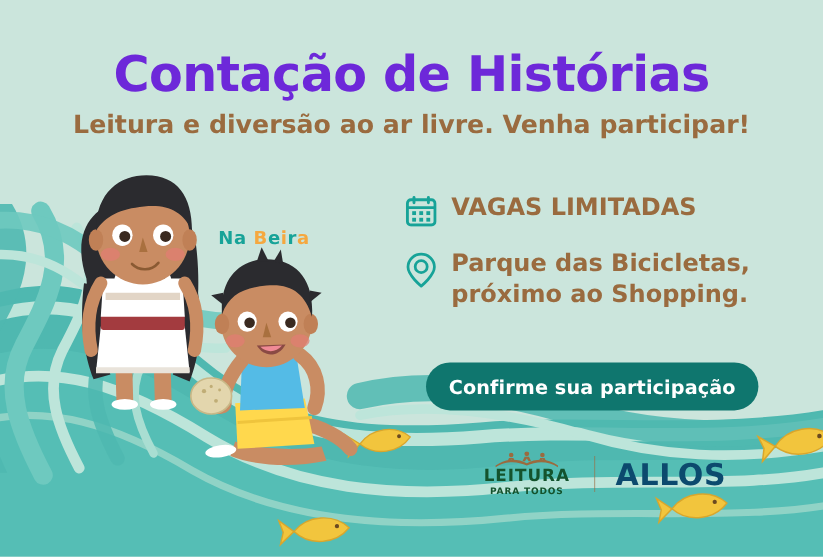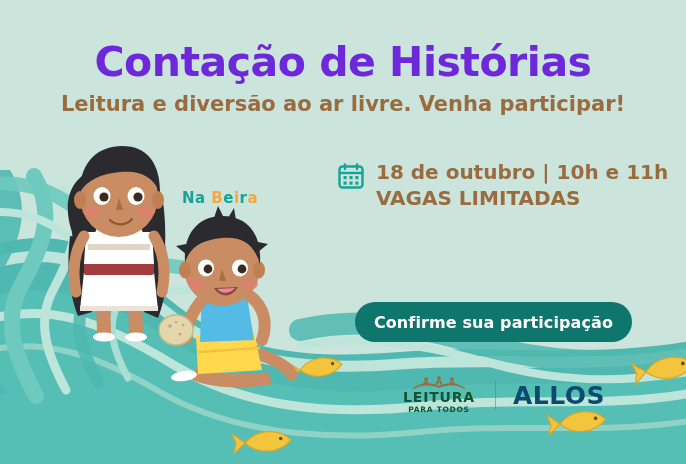--- a/index.html
+++ b/index.html
@@ -355,25 +355,36 @@
           <line x1="19" y1="1.5" x2="19" y2="6" stroke="#17a398" stroke-width="2.4" stroke-linecap="round"></line>
           <rect x="5.5" y="13" width="3.2" height="3.2" fill="#17a398"></rect>
           <rect x="11.4" y="13" width="3.2" height="3.2" fill="#17a398"></rect>
           <rect x="17.3" y="13" width="3.2" height="3.2" fill="#17a398"></rect>
           <rect x="5.5" y="18.5" width="3.2" height="3.2" fill="#17a398"></rect>
           <rect x="11.4" y="18.5" width="3.2" height="3.2" fill="#17a398"></rect>
           <rect x="17.3" y="18.5" width="3.2" height="3.2" fill="#17a398"></rect>
         </svg>
       </span>
       <span class="info-text">
-        <span>18 de outubro | 10h e 11h</span>
         <span class="line2">VAGAS LIMITADAS</span>
       </span>
     </div>
 
+    <div class="info-row">
+      <span class="info-icon">
+        <svg width="26" height="30" viewBox="0 0 26 30" xmlns="http://www.w3.org/2000/svg">
+          <path d="M13,1.8 C19.2,1.8 24,6.6 24,12.6 C24,19.6 13,28.4 13,28.4 C13,28.4 2,19.6 2,12.6 C2,6.6 6.8,1.8 13,1.8 Z" fill="none" stroke="#17a398" stroke-width="2.3" stroke-linejoin="round"></path>
+          <circle cx="13" cy="12.2" r="5" fill="none" stroke="#17a398" stroke-width="2.3"></circle>
+        </svg>
+      </span>
+      <span class="info-text">
+        <span>Parque das Bicicletas,</span>
+        <span class="line2">próximo ao Shopping.</span>
+      </span>
+    </div>
   </div>
 
   <button class="cta">Confirme sua participação</button>
 
   <div class="logos">
     <div class="logo-leitura">
       <span class="mark">
         <svg width="56" height="14" viewBox="0 0 56 14" xmlns="http://www.w3.org/2000/svg">
           <path d="M2,12 C10,6 20,6 28,10 C36,6 46,6 54,12 L54,13.4 C46,8 36,8 28,12 C20,8 10,8 2,13.4 Z" fill="#9a6b3f"></path>
           <g fill="#9a6b3f">

